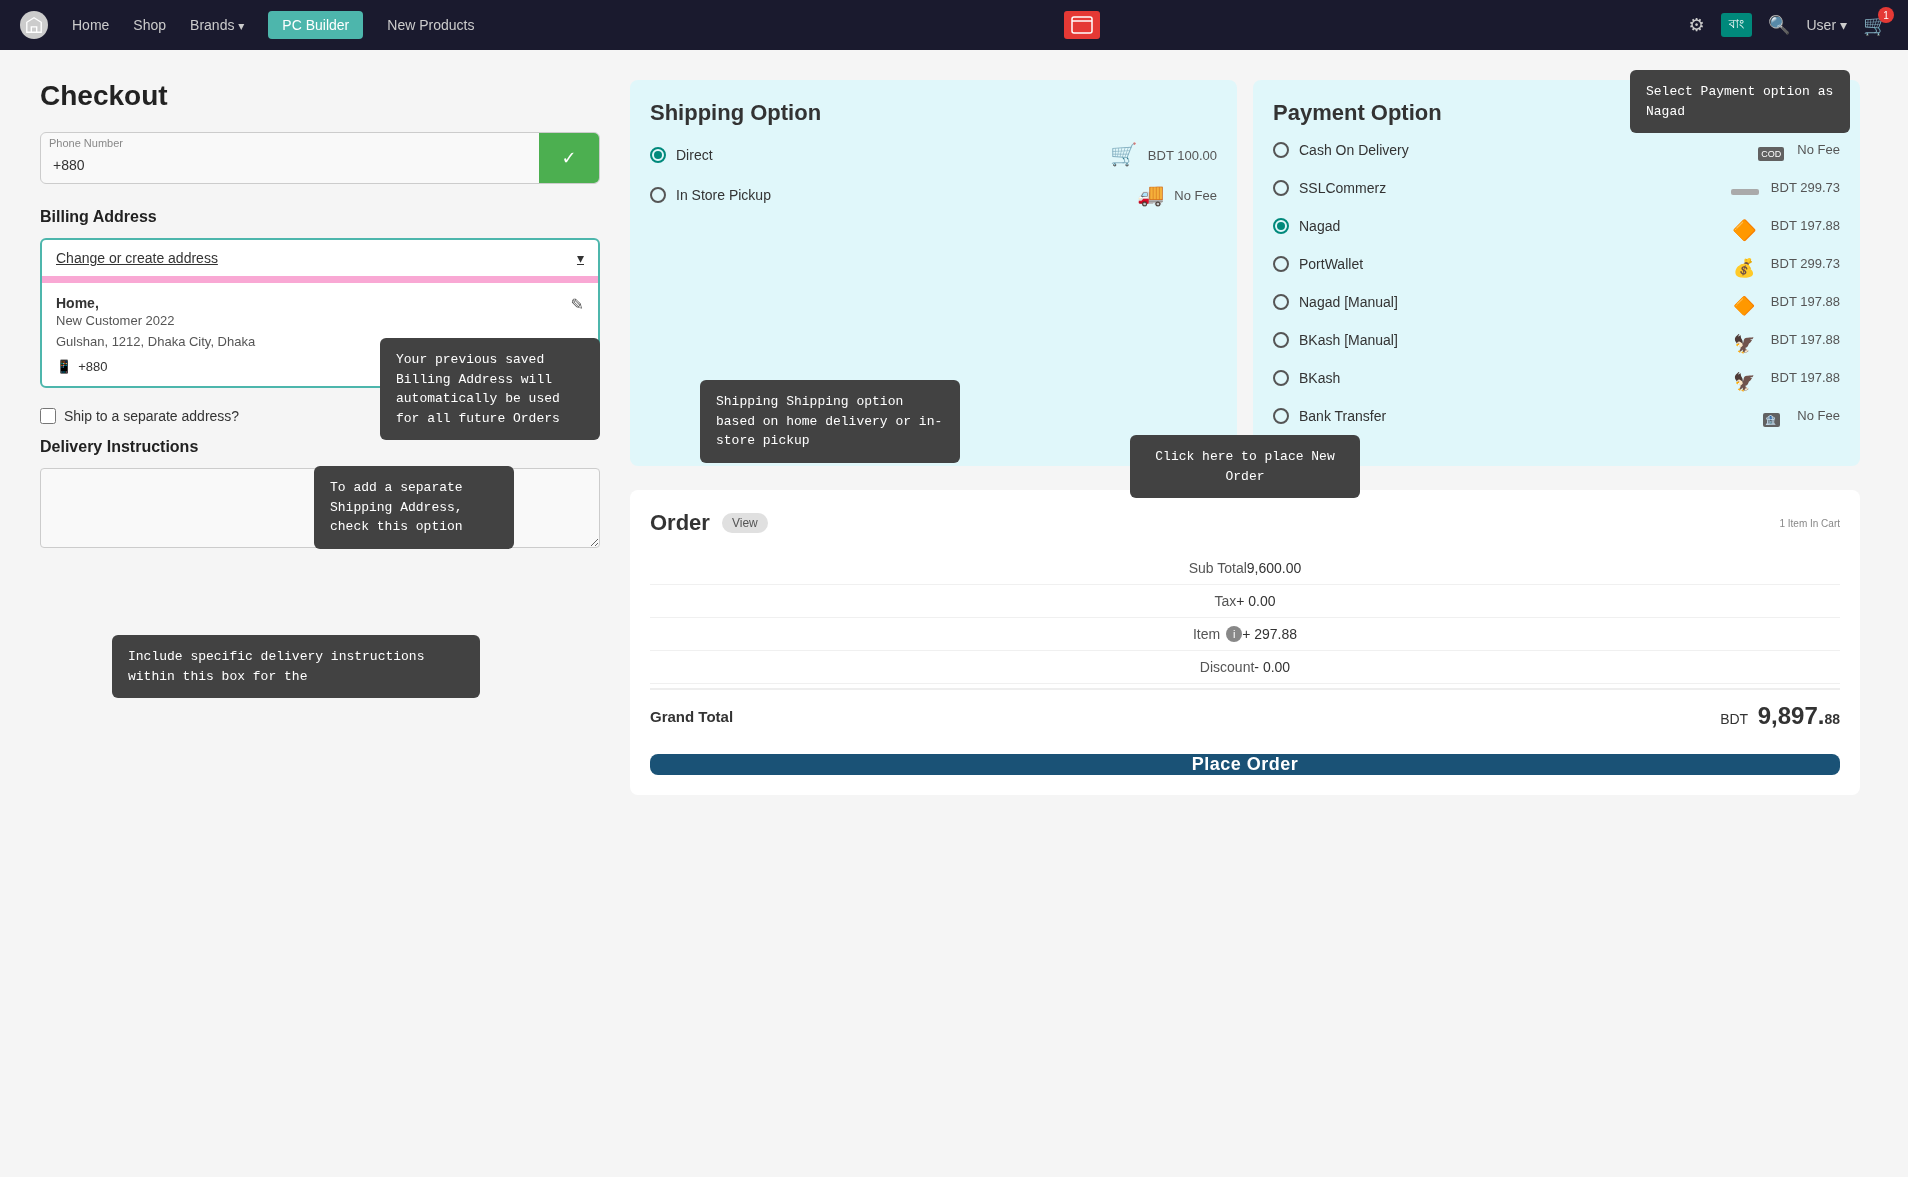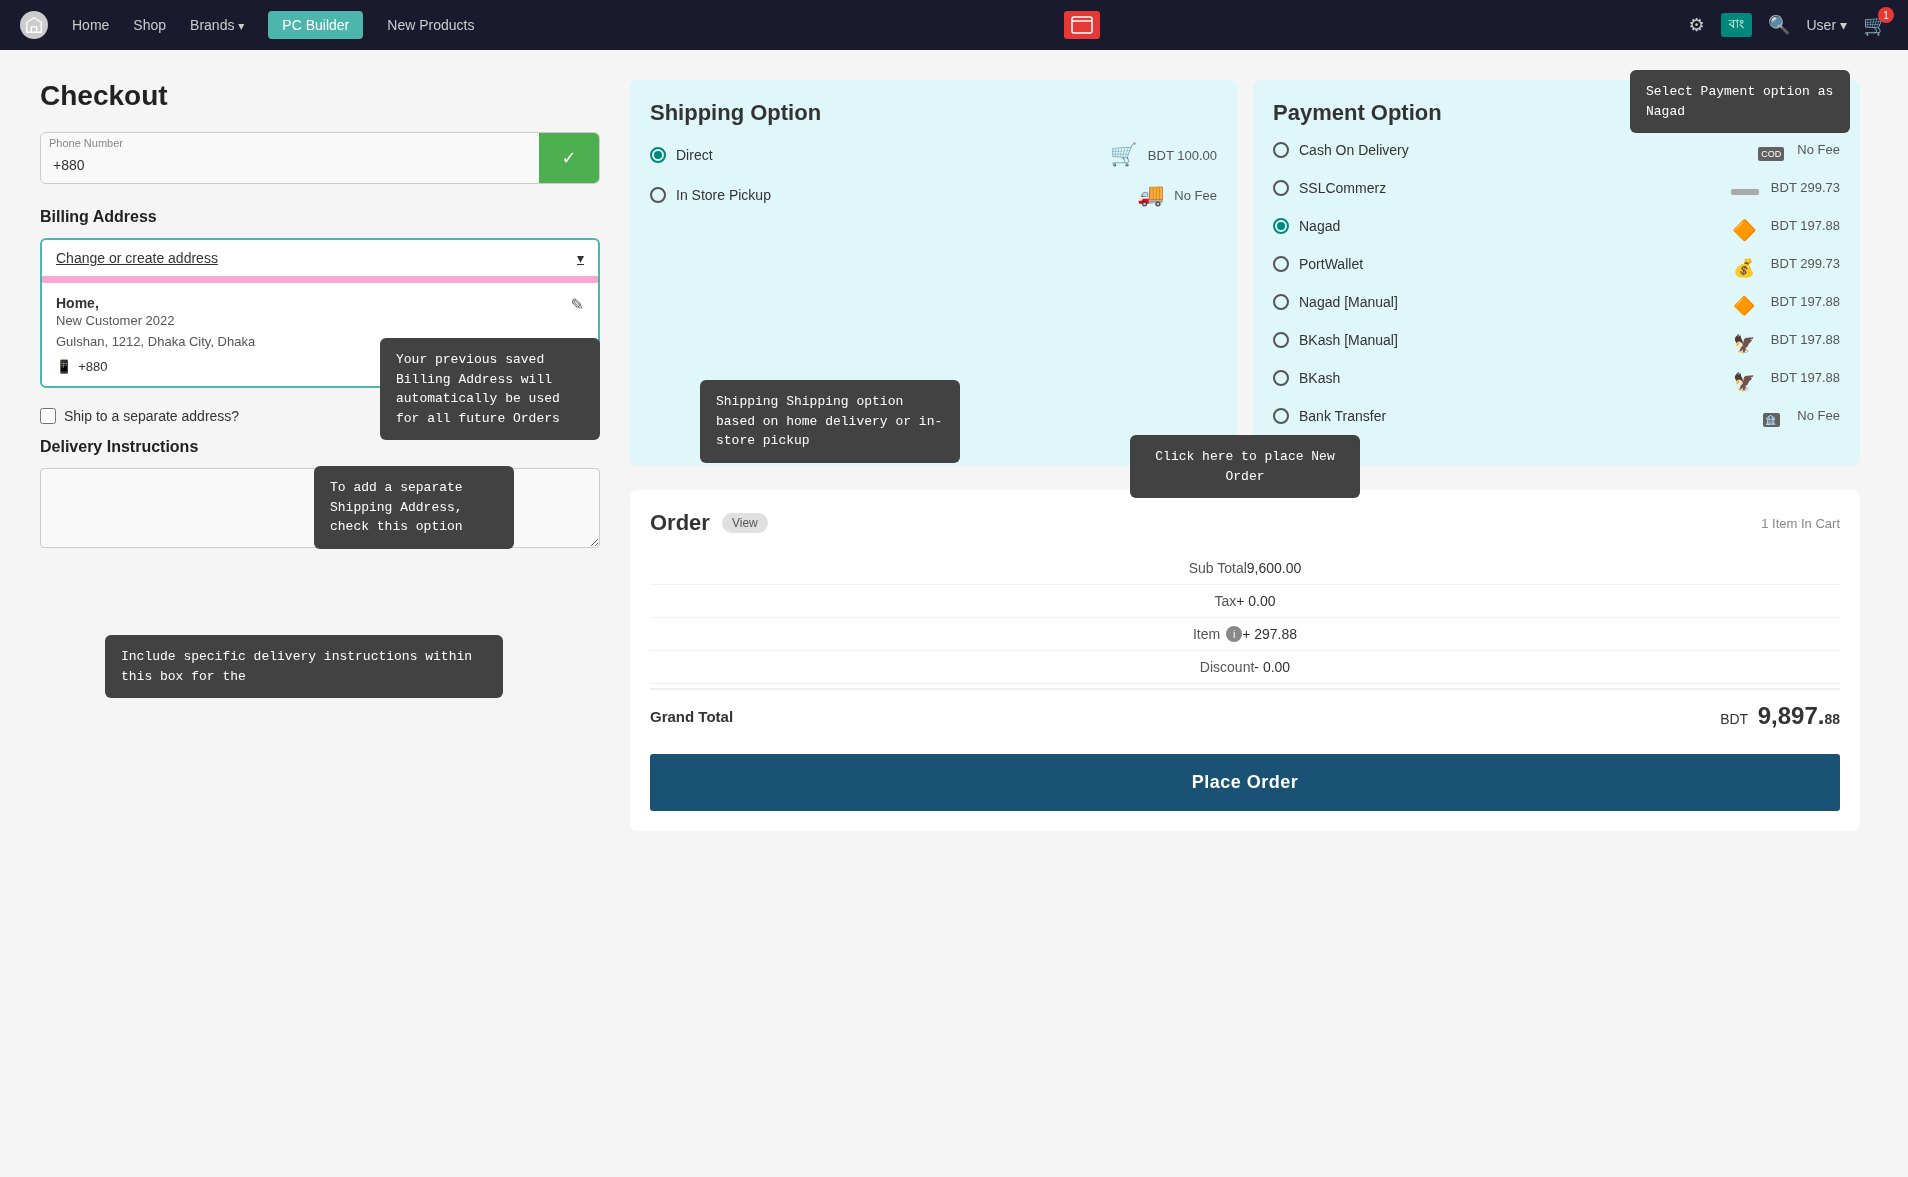--- a/index.html
+++ b/index.html
@@ -102,31 +102,31 @@
     .payment-option { display: flex; align-items: flex-start; gap: 10px; margin-bottom: 14px; }
     .payment-label { flex: 1; font-size: 14px; color: #333; }
     .payment-icon { width: 32px; height: 24px; display: flex; align-items: center; justify-content: center; font-size: 18px; }
     .payment-price { font-size: 13px; color: #555; }
 
     
     .order-section { background: white; padding: 20px; border-radius: 8px; }
     .order-header { display: flex; align-items: center; gap: 12px; margin-bottom: 16px; }
     .order-title { font-size: 22px; font-weight: bold; color: #333; }
     .view-badge { background: #e0e0e0; color: #555; padding: 3px 10px; border-radius: 12px; font-size: 12px; cursor: pointer; }
-    .item-count { margin-left: auto; color: #888; font-size: 13px; }
+    .item-count { margin-left: auto; color: #888; font-size: 10px; }
 
     .order-row { display: flex; justify-content: center; padding: 8px 0; border-bottom: 1px solid #f0f0f0; font-size: 14px; }
     .order-row:last-of-type { border-bottom: none; }
     .order-row .label { color: #555; display: flex; align-items: center; gap: 6px; }
     .order-row .value { font-weight: 500; }
     .grand-total { display: flex; justify-content: space-between; align-items: center; padding: 12px 0; border-top: 2px solid #eee; margin-top: 4px; }
     .grand-label { font-size: 15px; font-weight: bold; }
     .grand-value { font-size: 20px; font-weight: bold; color: #333; }
 
-    .place-order-btn { width: 100%; background: #1a5276; color: white; border: none; padding: 18px; font-size: 18px; font-weight: bold; border-radius: 3px; cursor: pointer; margin-top: 12px; letter-spacing: 0.5px; }
+    .place-order-btn { width: 100%; background: #1a5276; color: white; border: none; font-size: 18px; font-weight: bold; border-radius: 8px; cursor: pointer; margin-top: 12px; letter-spacing: 0.5px; }
 
     
     .info-icon { width: 16px; height: 16px; background: #888; color: white; border-radius: 50%; display: inline-flex; align-items: center; justify-content: center; font-size: 11px; cursor: pointer; }
     .nagad-icon { font-size: 20px; }
 
     .page-wrapper { position: relative; }
 
     .nav-brands-arrow { font-size: 12px; }
   </style>
 </head>
@@ -216,21 +216,21 @@
 
       <div class="tooltip-box" style="left:256px;top:386px;width:200px;position:absolute;margin-left:18px;">
         <span>To add a separate Shipping Address, check this option</span>
       </div>
 
       <div class="delivery-section">
         <div class="section-title">Delivery Instructions</div>
         <textarea class="delivery-textarea" style=""></textarea>
       </div>
 
-      <div class="tooltip-box" style="left:65px;top:555px;width:398px;position:absolute;">
+      <div class="tooltip-box" style="left:72px;top:555px;width:368px;position:absolute;">
         <span>Include specific delivery instructions within this box for the</span>
       </div>
     </div>
 
     <div class="right-panel" style="position:relative;">
 
       <div class="tooltip-box" style="position:absolute;right:10px;top:-10px;width:220px;">
         <span>Select Payment option as Nagad</span>
       </div>
 

